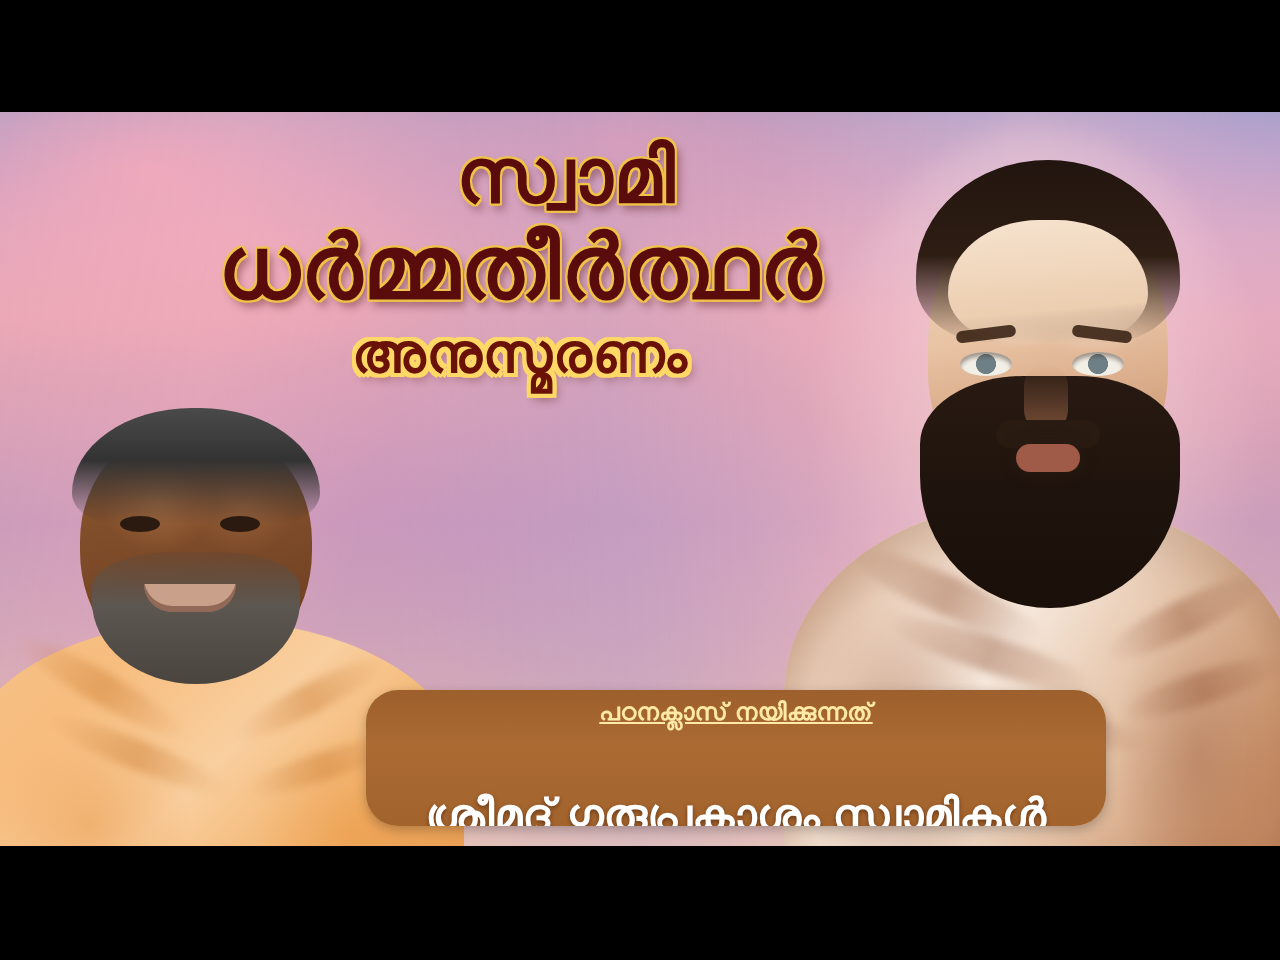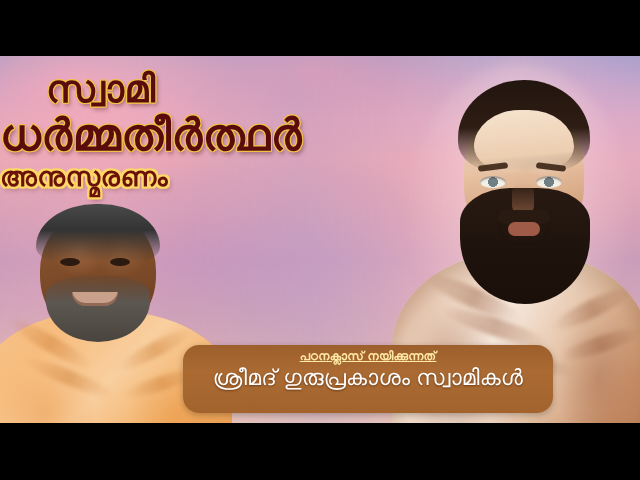--- a/index.html
+++ b/index.html
@@ -272,20 +272,21 @@
     background: #c9a089;
     box-shadow: inset 0 -3px 0 rgba(90,50,36,.5);
   }
 
   
   .headline {
     position: absolute;
     left: 0;
     top: 14px;
     width: 520px;
+    text-align: center;
     z-index: 20;
     line-height: 1.04;
     user-select: none;
   }
   .hl-line {
     display: block;
     font-family: "Liberation Sans", sans-serif;
     font-weight: 700;
     color: #5a0b0b;
     letter-spacing: .5px;
@@ -339,25 +340,26 @@
     font-size: 12px;
     font-weight: 700;
     color: #ffe9a8;
     text-decoration: underline;
     line-height: 16px;
     letter-spacing: .2px;
   }
   .credit-name {
     display: block;
     font-size: 22px;
-    font-weight: 400;
+    font-weight: 700;
     color: #ffffff;
     line-height: 28px;
     letter-spacing: .2px;
     text-shadow: 0 1px 2px rgba(60,25,5,.55);
+    margin-top: 30px;
   }
   .credit-sub {
     display: block;
     font-size: 10px;
     font-weight: 700;
     color: #fdf3e2;
     line-height: 14px;
     letter-spacing: 0px;
     white-space: nowrap;
   }

